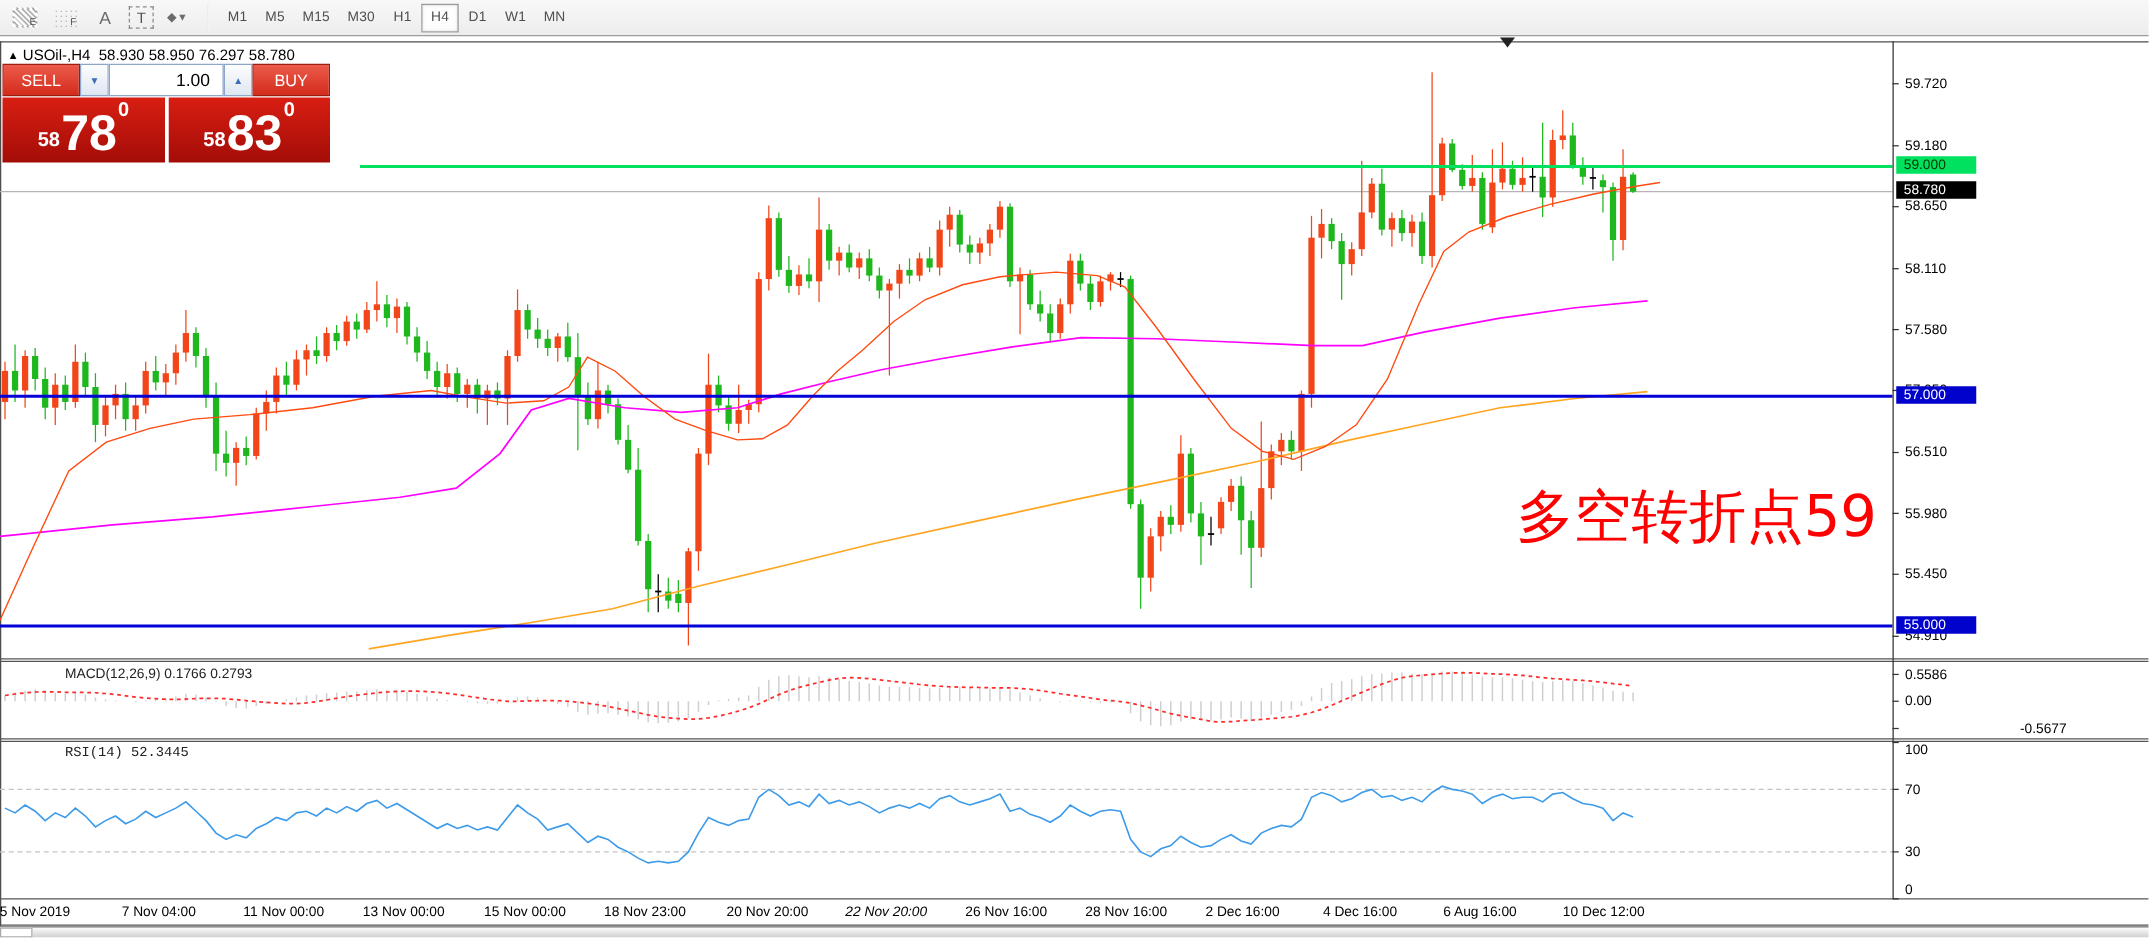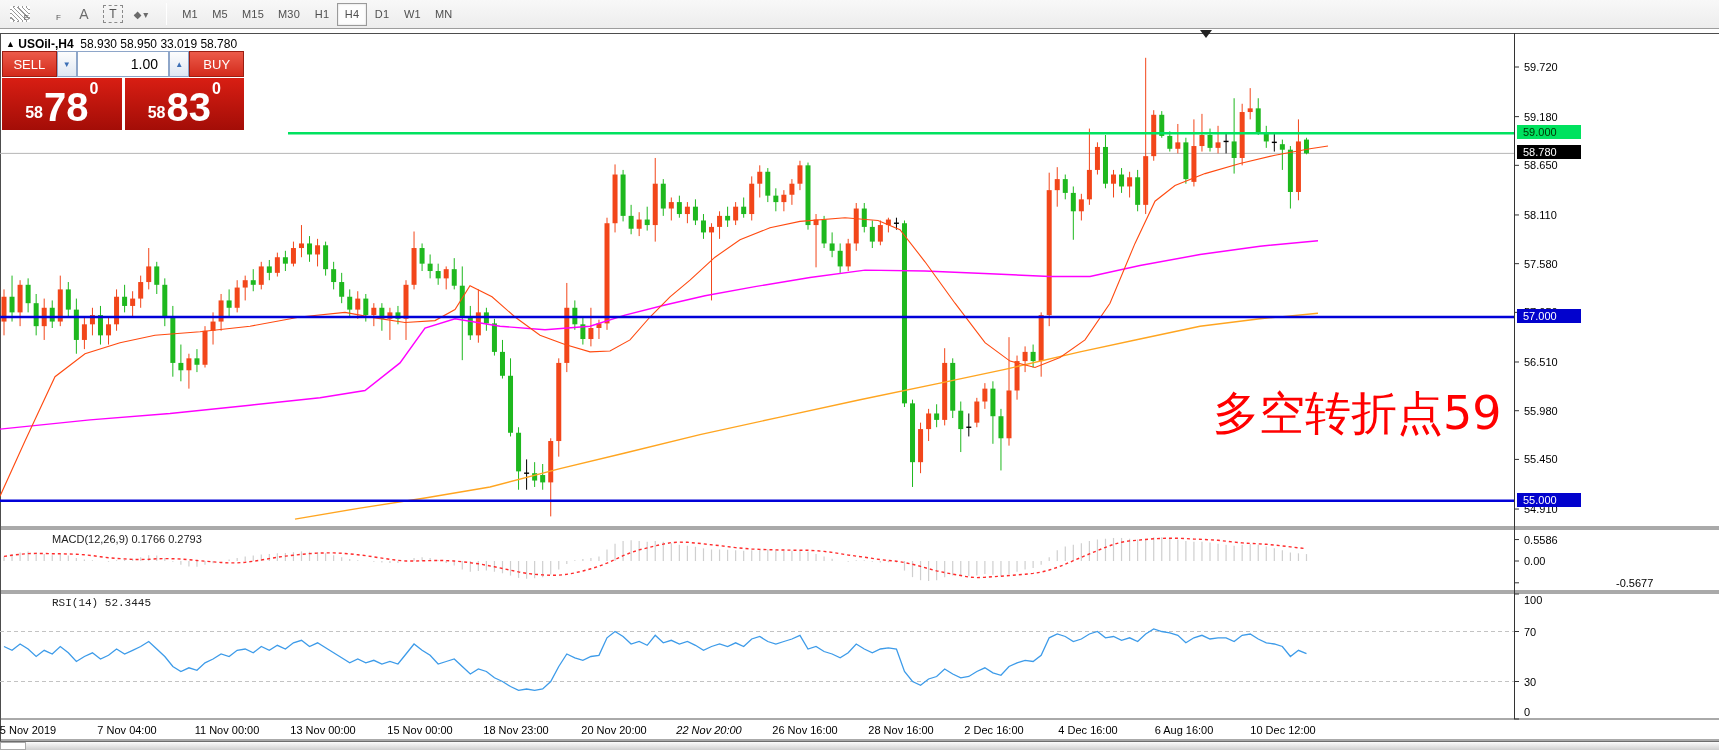--- a/index.html
+++ b/index.html
@@ -12,25 +12,25 @@
   .tb-icon.hatch { background:repeating-linear-gradient(45deg,#fff 0 2px,#9a9a9a 2px 3px); width:20px; height:16px; margin:0 6px; }
   .tb-icon.gridf { background:radial-gradient(#8b8b8b 16%, transparent 17%); background-size:4px 4px; width:20px; height:16px; margin:0 6px; }
   .tb-icon.tbox { border:1px dashed #8a8a8a; width:20px; height:18px; font-size:12px; color:#555; }
   .tb-sep { width:1px; height:22px; background:#c2c2c2; margin:0 8px; border-right:1px solid #fff; }
   .tf-btn { min-width:30px; height:23px; display:flex; align-items:center; justify-content:center; font-size:11px; color:#4f4f4f; padding:0 6px; cursor:pointer; border:1px solid transparent; letter-spacing:.2px; }
   .tf-btn.active { background:#fdfdfd; border:1px solid #9a9a9a; box-shadow:inset 0 0 2px #ccc; }
 
   
   .chart-frame { position:absolute; left:0; top:33px; width:1719px; height:708px; background:#fff; border-top:1px solid #4d4d4d; border-left:1px solid #4d4d4d; }
   .symbol-header { position:absolute; left:6px; top:37px; font-size:12px; color:#000; z-index:30; }
-  .symbol-header b { font-weight:bold;text-align:center; }
+  .symbol-header b { font-weight:normal;text-align:center; }
   .hdr-arrow { font-size:9px; position:relative; top:-1px; }
 
   
-  .trade { position:absolute; left:2px; top:51px; width:242px; z-index:40; font-family:"Liberation Sans",sans-serif; }
+  .trade { position:absolute; left:2px; top:51px; width:262px; z-index:40; font-family:"Liberation Sans",sans-serif; }
   .trade-row1 { display:flex; height:26px; }
   .btn-sell,.btn-buy { width:62px; background:linear-gradient(#ec5b4a,#d32b1c); color:#fff; font-size:13px; display:flex; align-items:center; justify-content:center; border:1px solid #9b1e12; cursor:pointer; }
   .spin { width:23px; background:linear-gradient(#fdfdfd,#dfe7f2); border:1px solid #8ea6c9; color:#3c6fb5; font-size:8px; display:flex; align-items:center; justify-content:center; cursor:pointer; }
   .vol-input { width:92px; border:1px solid #8ea6c9; font-size:14px; text-align:right; padding-right:10px; color:#000; background:#fff; }
   .price-boxes { display:flex; margin-top:1px; height:52px; gap:3px; }
   .pbox { flex:1; background:linear-gradient(#d81e13,#a30d07); color:#fff; display:flex; align-items:flex-end; justify-content:center; padding-bottom:4px; cursor:pointer; }
   .pbox .small { font-size:16px; font-weight:bold; margin-bottom:4px; }
   .pbox .big { font-size:40px; font-weight:bold; line-height:0.95; margin:0 1px; }
   .pbox .sup { font-size:16px; font-weight:bold; align-self:flex-start; margin-top:2px; }
 
@@ -78,21 +78,21 @@
     </div>
 </div>
 
 <div class="chart-frame"></div>
 
 <div class="symbol-header">
   <span class="hdr-arrow">▲</span>
   <b>USOil-,H4</b>&nbsp;
   <span>58.930</span>
   <span>58.950</span>
-  <span>33.019</span>
+  <span>76.297</span>
   <span>58.780</span>
 </div>
 
 <div class="trade">
   <div class="trade-row1">
     <div class="btn-sell">SELL</div>
     <div class="spin">▼</div>
     <input class="vol-input" value="1.00" style="">
     <div class="spin">▲</div>
     <div class="btn-buy">BUY</div>

